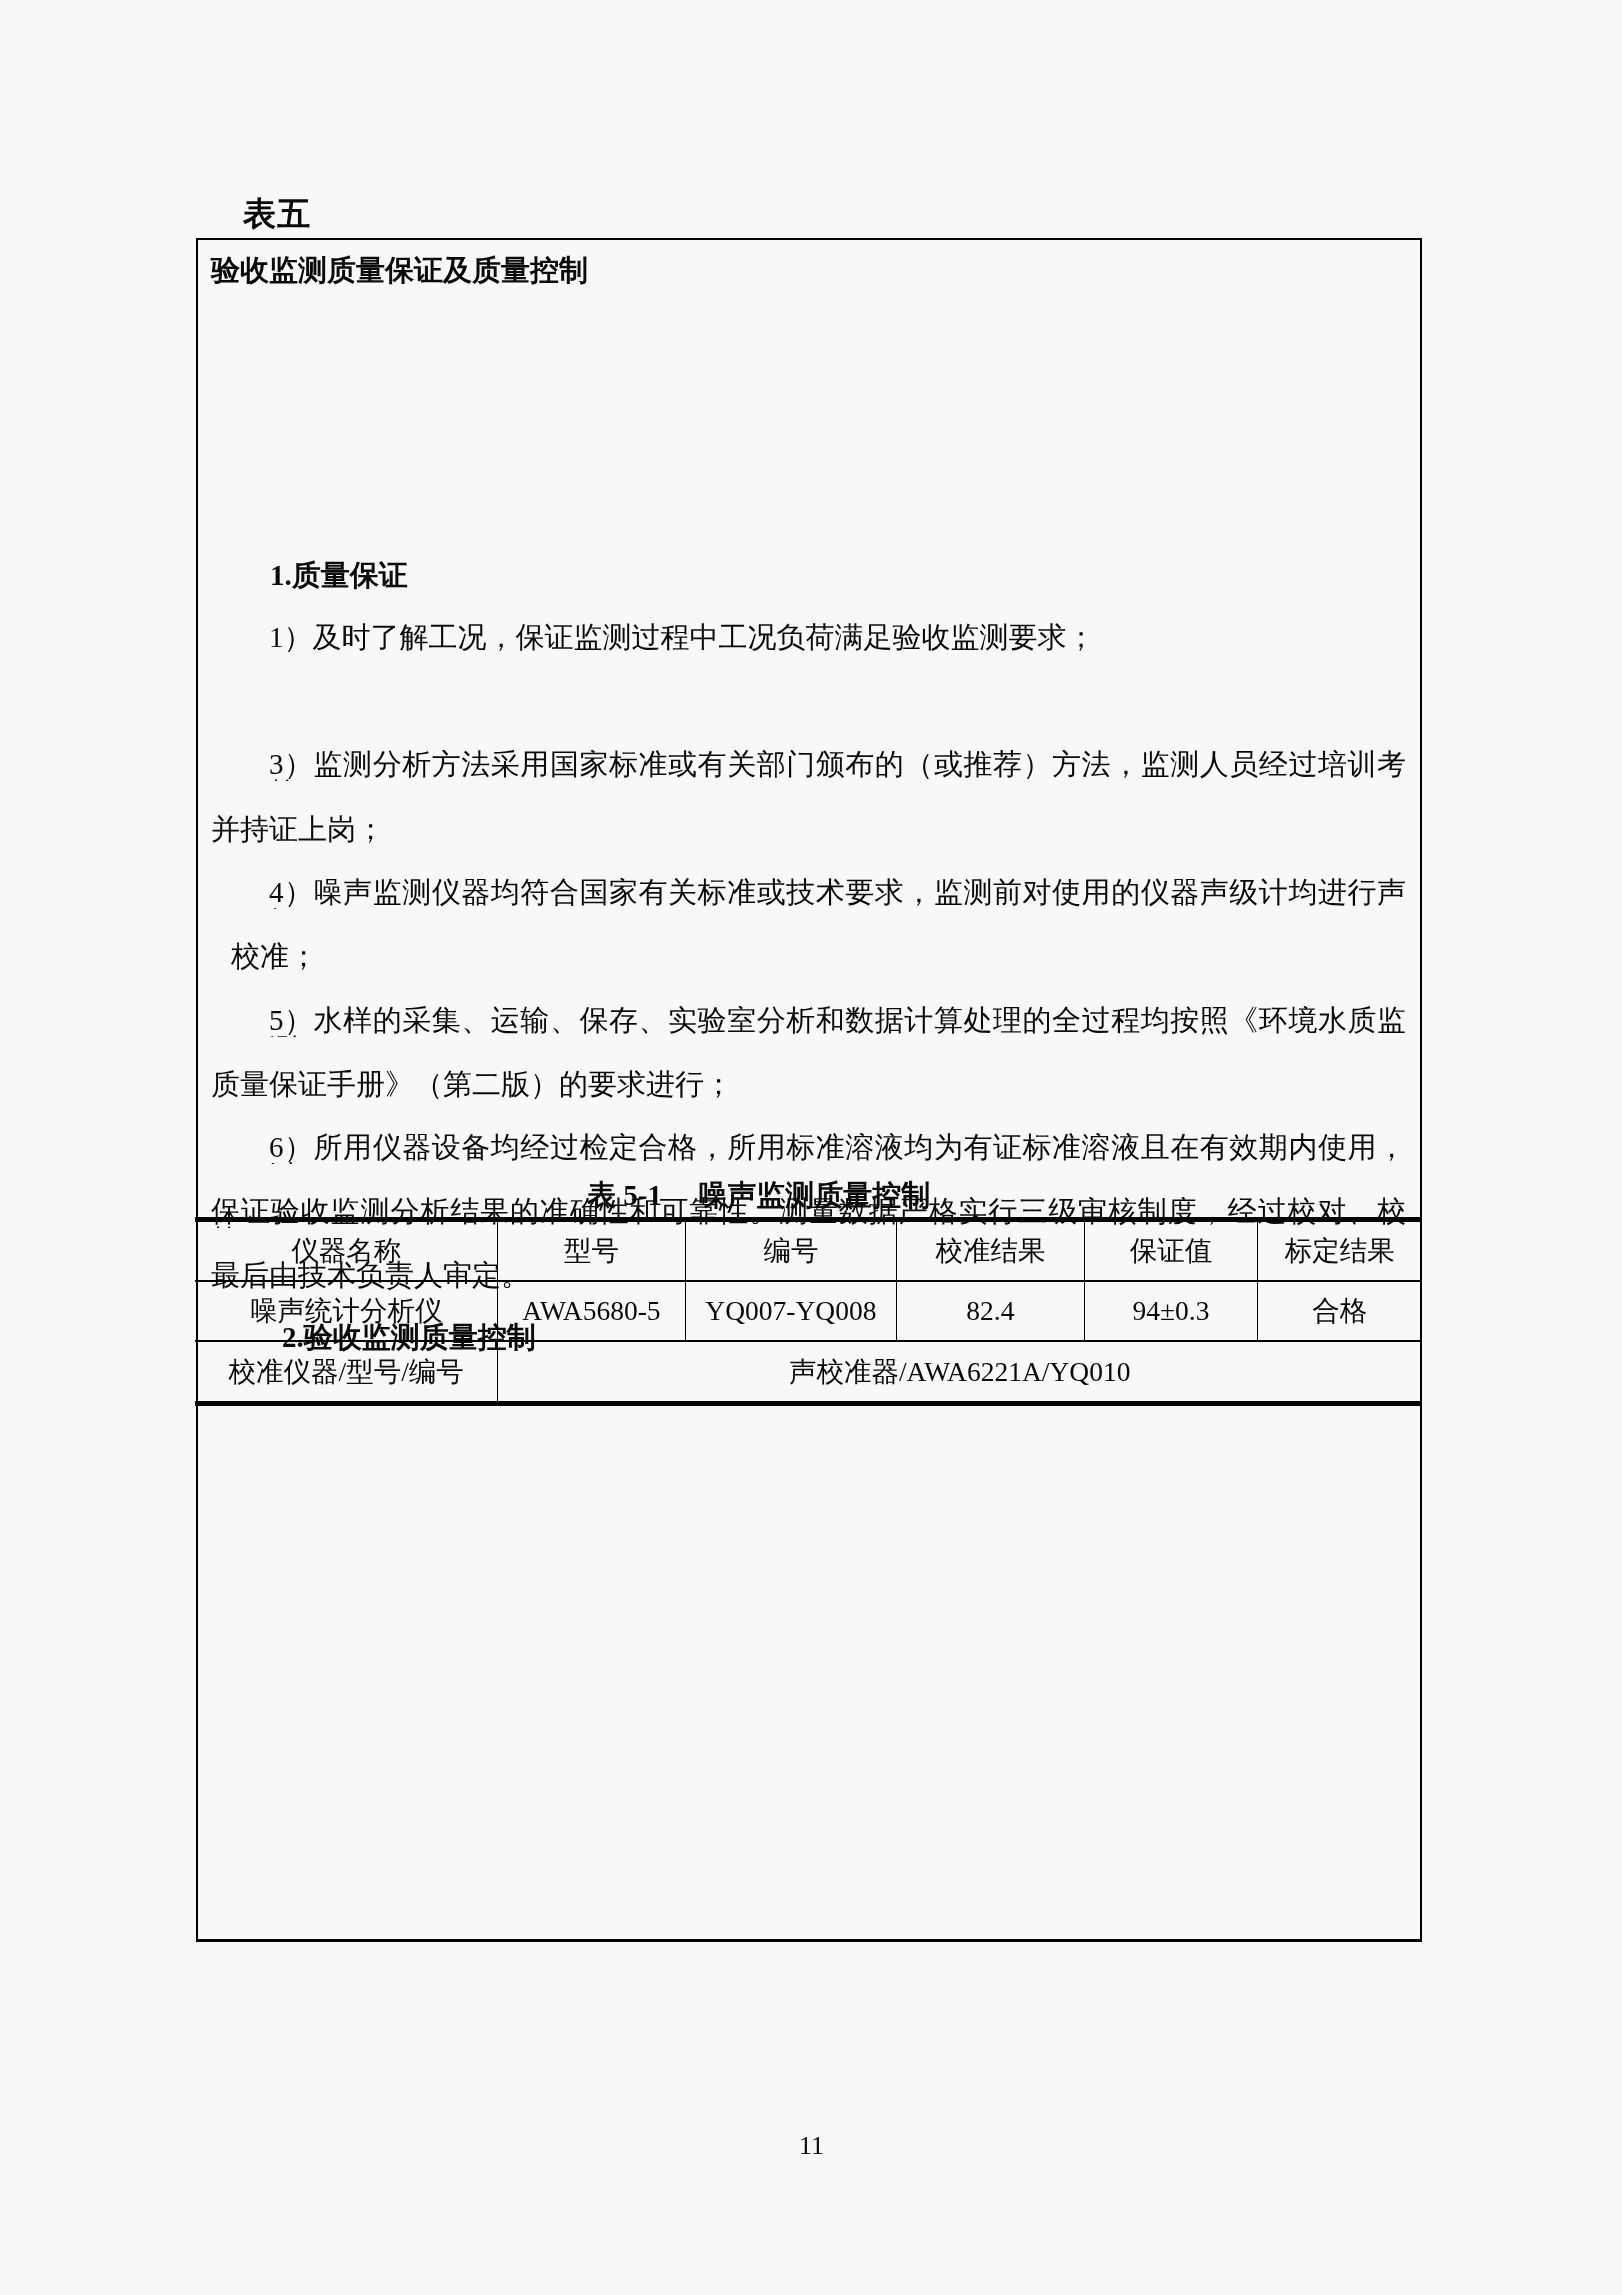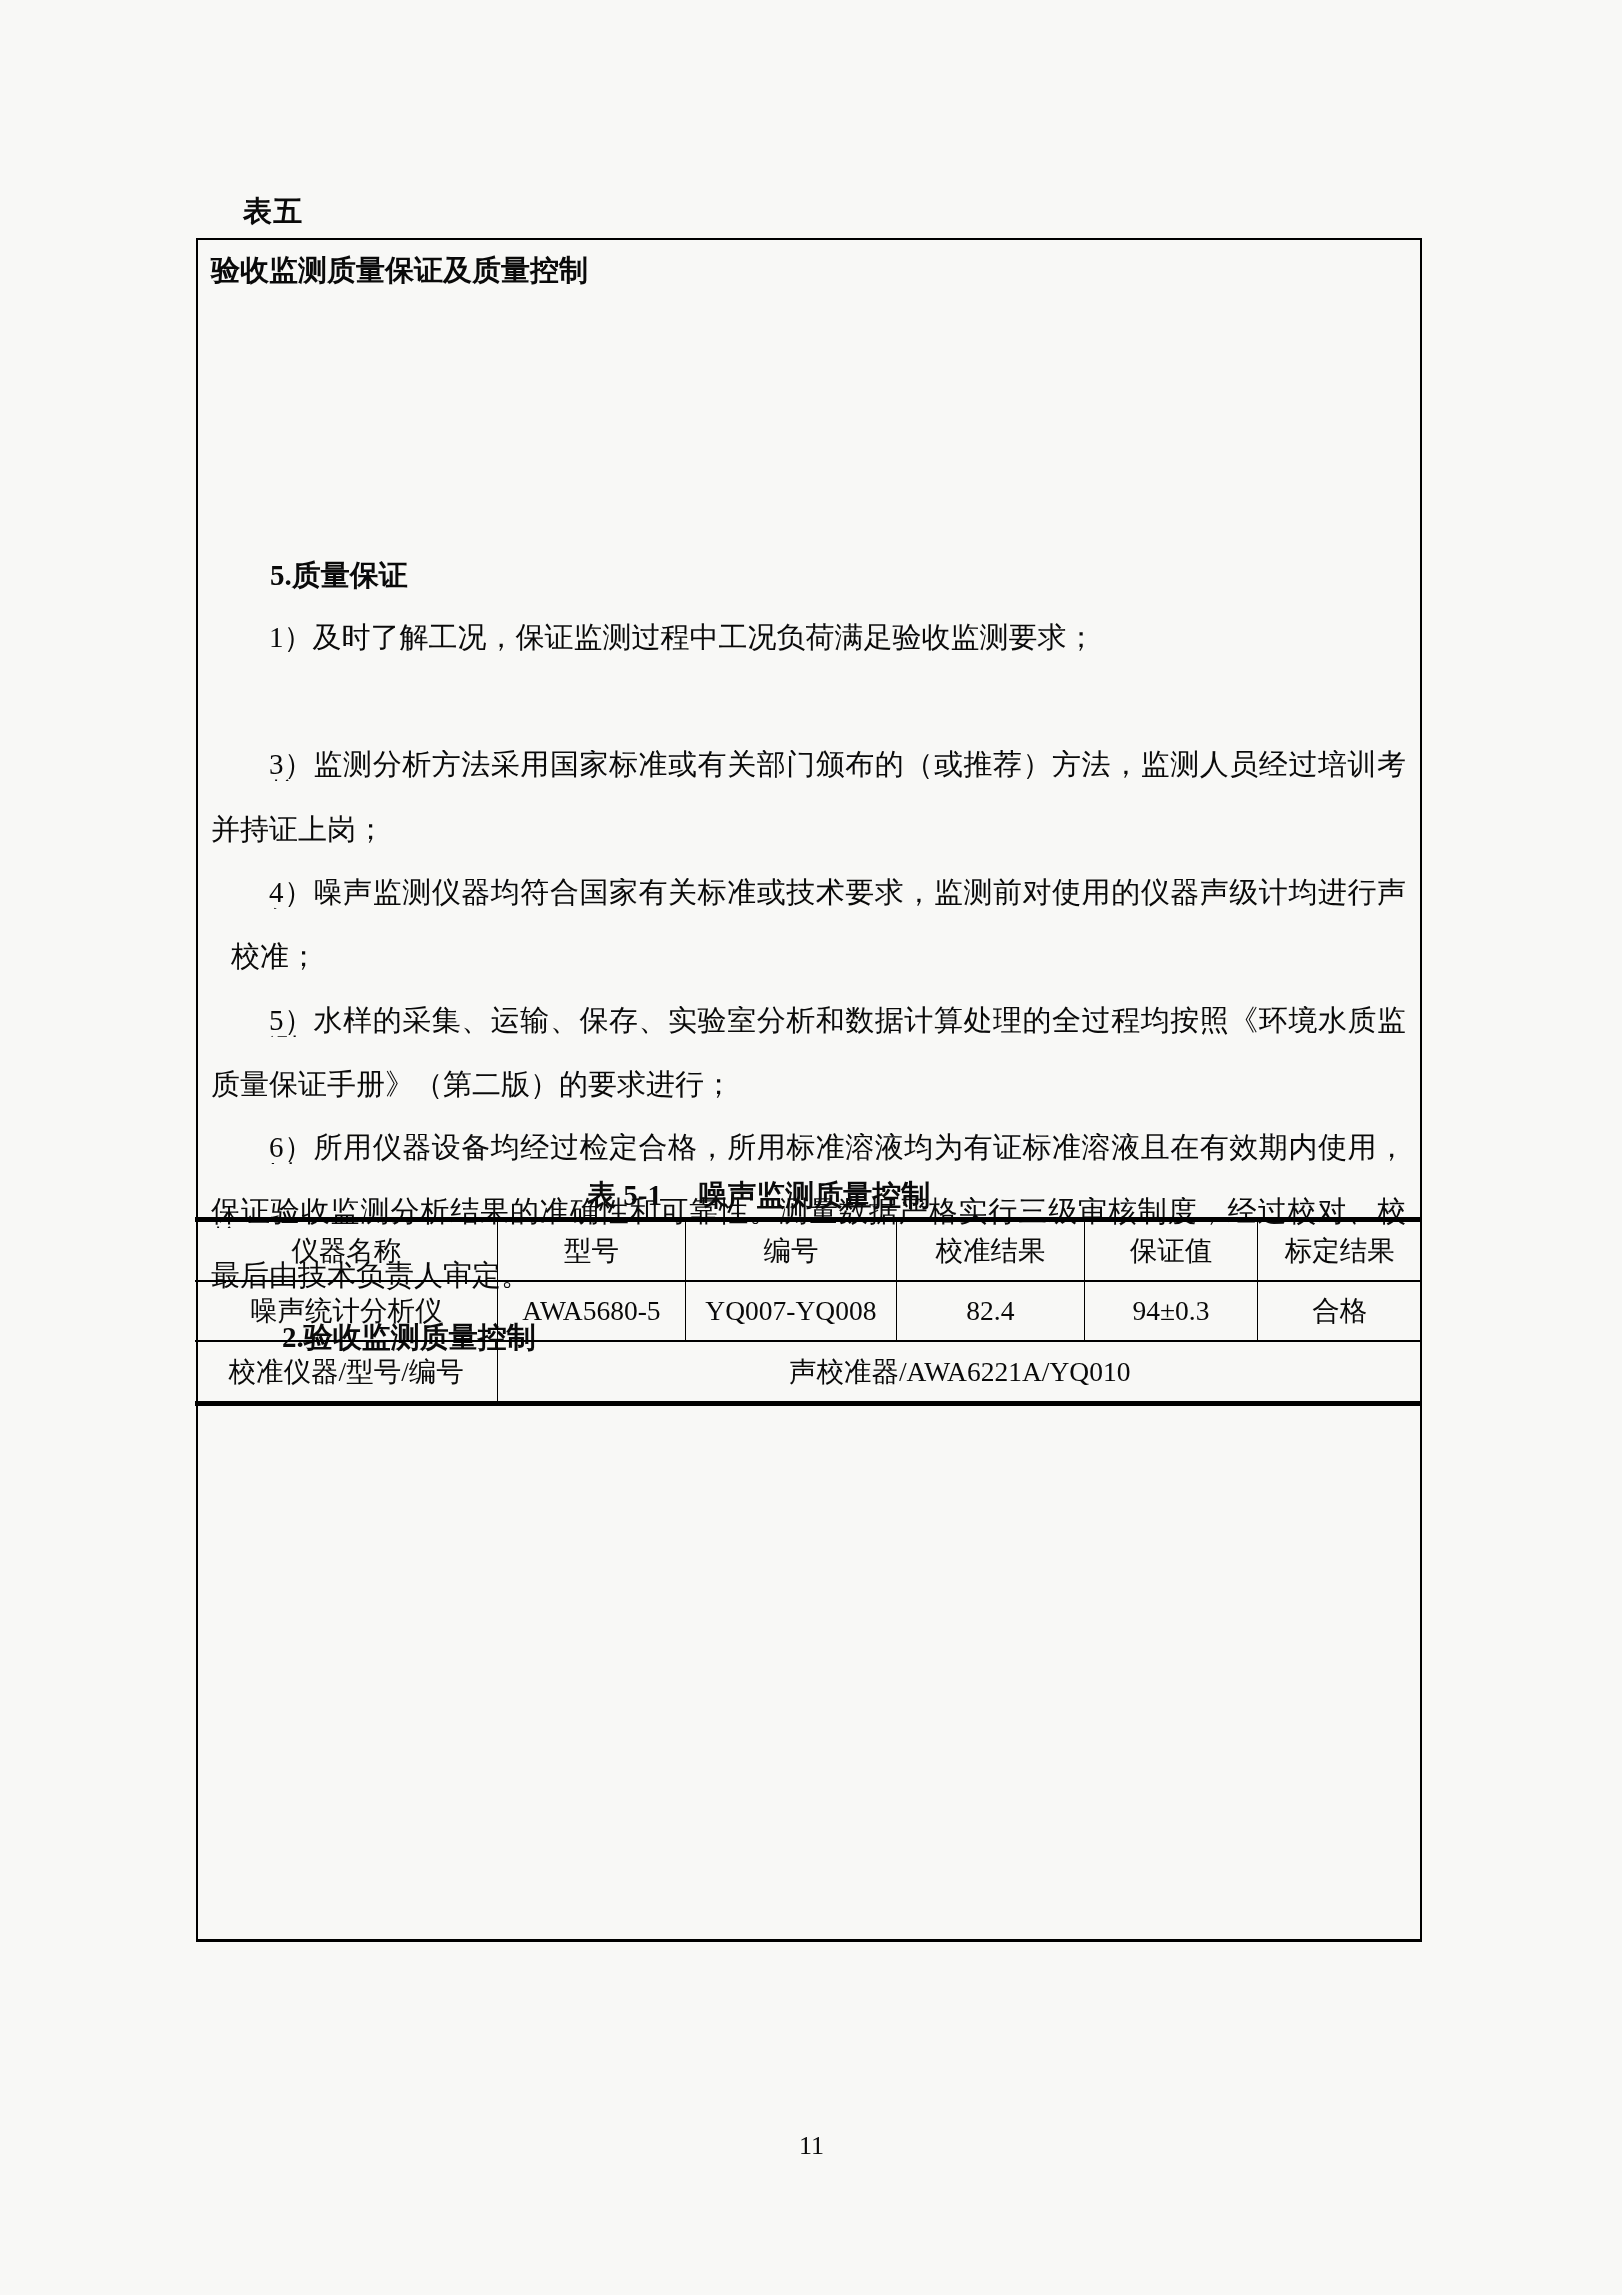--- a/index.html
+++ b/index.html
@@ -7,21 +7,21 @@
   .page{
     position:relative;
     width:1623px;height:2295px;
     background:#f8f8f6;
     font-family:"Liberation Serif","DejaVu Serif",serif;
     color:#0a0a0a;
     overflow:hidden;
   }
   .toplabel{
     position:absolute;left:243px;top:196px;
-    font-size:29px;font-weight:bold;line-height:1.1;
+    font-size:33px;font-weight:bold;line-height:1.1;
     letter-spacing:1.3px;
   }
   .docbox{
     position:absolute;left:196px;top:238px;
     width:1226px;height:1704px;
     border:2.6px solid #000;
     border-bottom-width:3.9px;
     box-sizing:border-box;
   }
   .abs{position:absolute;white-space:nowrap;}
@@ -72,21 +72,21 @@
 <body>
 
 <div class="page">
 
   <div class="toplabel">表五</div>
 
   <div class="docbox">
 
     <div class="abs boxtitle">验收监测质量保证及质量控制</div>
 
-    <div class="abs subhead" style="left:72px;top:321px;">5.质量保证</div>
+    <div class="abs subhead" style="left:72px;top:321px;">1.质量保证</div>
 
     <div class="abs bodyline" style="left:71px;top:383px;">1）及时了解工况，保证监测过程中工况负荷满足验收监测要求；</div>
     <div class="abs bodyline jline" style="left:71px;top:510px;width:1137px;">3）监测分析方法采用国家标准或有关部门颁布的（或推荐）方法，监测人员经过培训考核</div>
     <div class="abs bodyline" style="left:13px;top:575px;">并持证上岗；</div>
     <div class="abs bodyline jline" style="left:71px;top:638px;width:1137px;">4）噪声监测仪器均符合国家有关标准或技术要求，监测前对使用的仪器声级计均进行声级</div>
     <div class="abs bodyline" style="left:13px;top:702px;margin-left:20px;">校准；</div>
     <div class="abs bodyline jline" style="left:71px;top:766px;width:1137px;">5）水样的采集、运输、保存、实验室分析和数据计算处理的全过程均按照《环境水质监测</div>
     <div class="abs bodyline" style="left:13px;top:830px;">质量保证手册》（第二版）的要求进行；</div>
     <div class="abs bodyline jline" style="left:71px;top:893px;width:1137px;">6）所用仪器设备均经过检定合格，所用标准溶液均为有证标准溶液且在有效期内使用，以</div>
     <div class="abs bodyline jline" style="left:13px;top:957px;width:1195px;">保证验收监测分析结果的准确性和可靠性。测量数据严格实行三级审核制度，经过校对、校核，</div>

